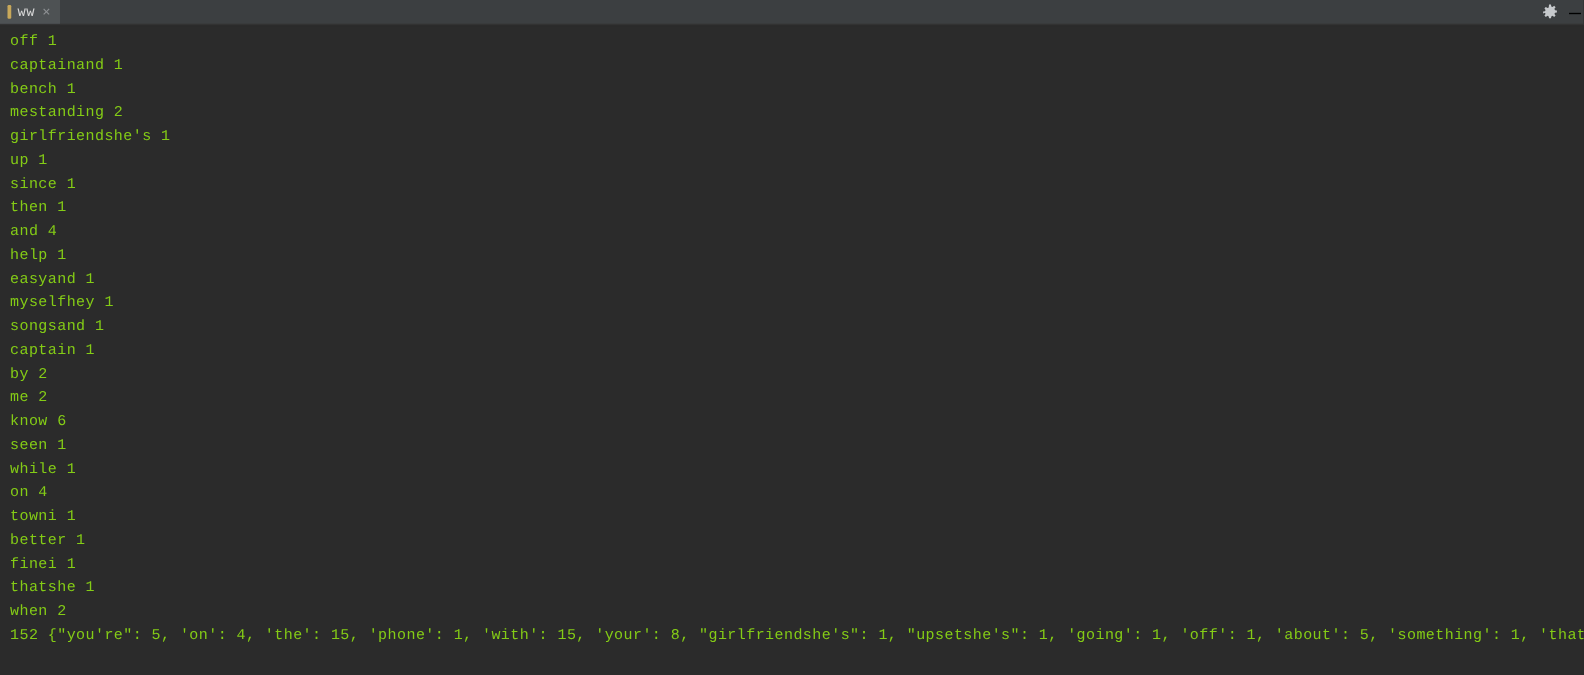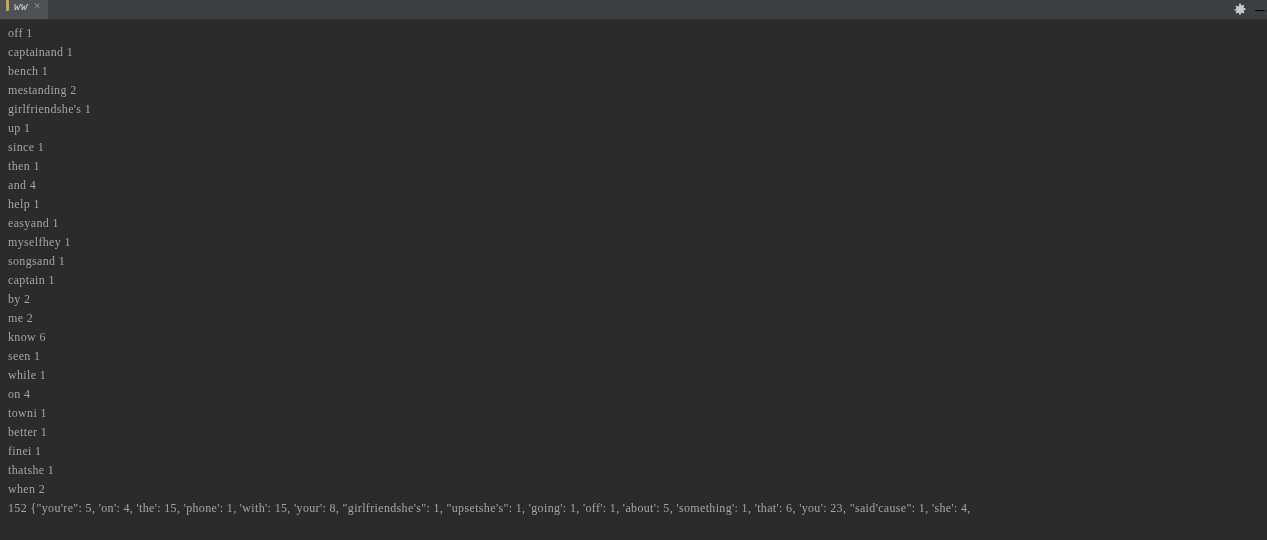--- a/index.html
+++ b/index.html
@@ -29,32 +29,31 @@
     display: flex;
     align-items: stretch;
     height: 20px;
     background: #3c3f41;
     border-bottom: 1px solid #323232;
     box-sizing: border-box;
   }
   .tab {
     position: relative;
     display: flex;
-    align-items: flex-start;
+    align-items: center;
     gap: 5px;
     height: 100%;
     padding: 0 7px 0 6px;
     box-sizing: border-box;
     background: #4e5254;
     color: #d6d6d6;
     font-family: "DejaVu Sans Mono", "Liberation Mono", monospace;
     font-size: 11px;
     letter-spacing: 0.3px;
     cursor: default;
-    font-style: italic;
   }
   .tab .tab-marker {
     width: 3px;
     height: 11px;
     background: #c8a85a;
     border-radius: 1px;
     flex: 0 0 auto;
   }
   .tab-label { white-space: nowrap; }
   .tab-close {
@@ -100,22 +99,22 @@
   .console-lines {
     position: absolute;
     top: 3px;
     left: 8px;
     right: 0;
     white-space: pre;
   }
   .cline {
     height: 19px;
     line-height: 19px;
-    color: #a3a3a3;
-    font-family: Liberation Serif, serif;
+    color: #84cc16;
+    font-family: Liberation Mono, monospace;
     font-size: 12px;
     letter-spacing: 0.35px;
     white-space: pre;
   }
   .cline.dict-line {
     position: absolute;
     top: 475px;
     left: 0;
     width: 2600px;
     height: 19px;

